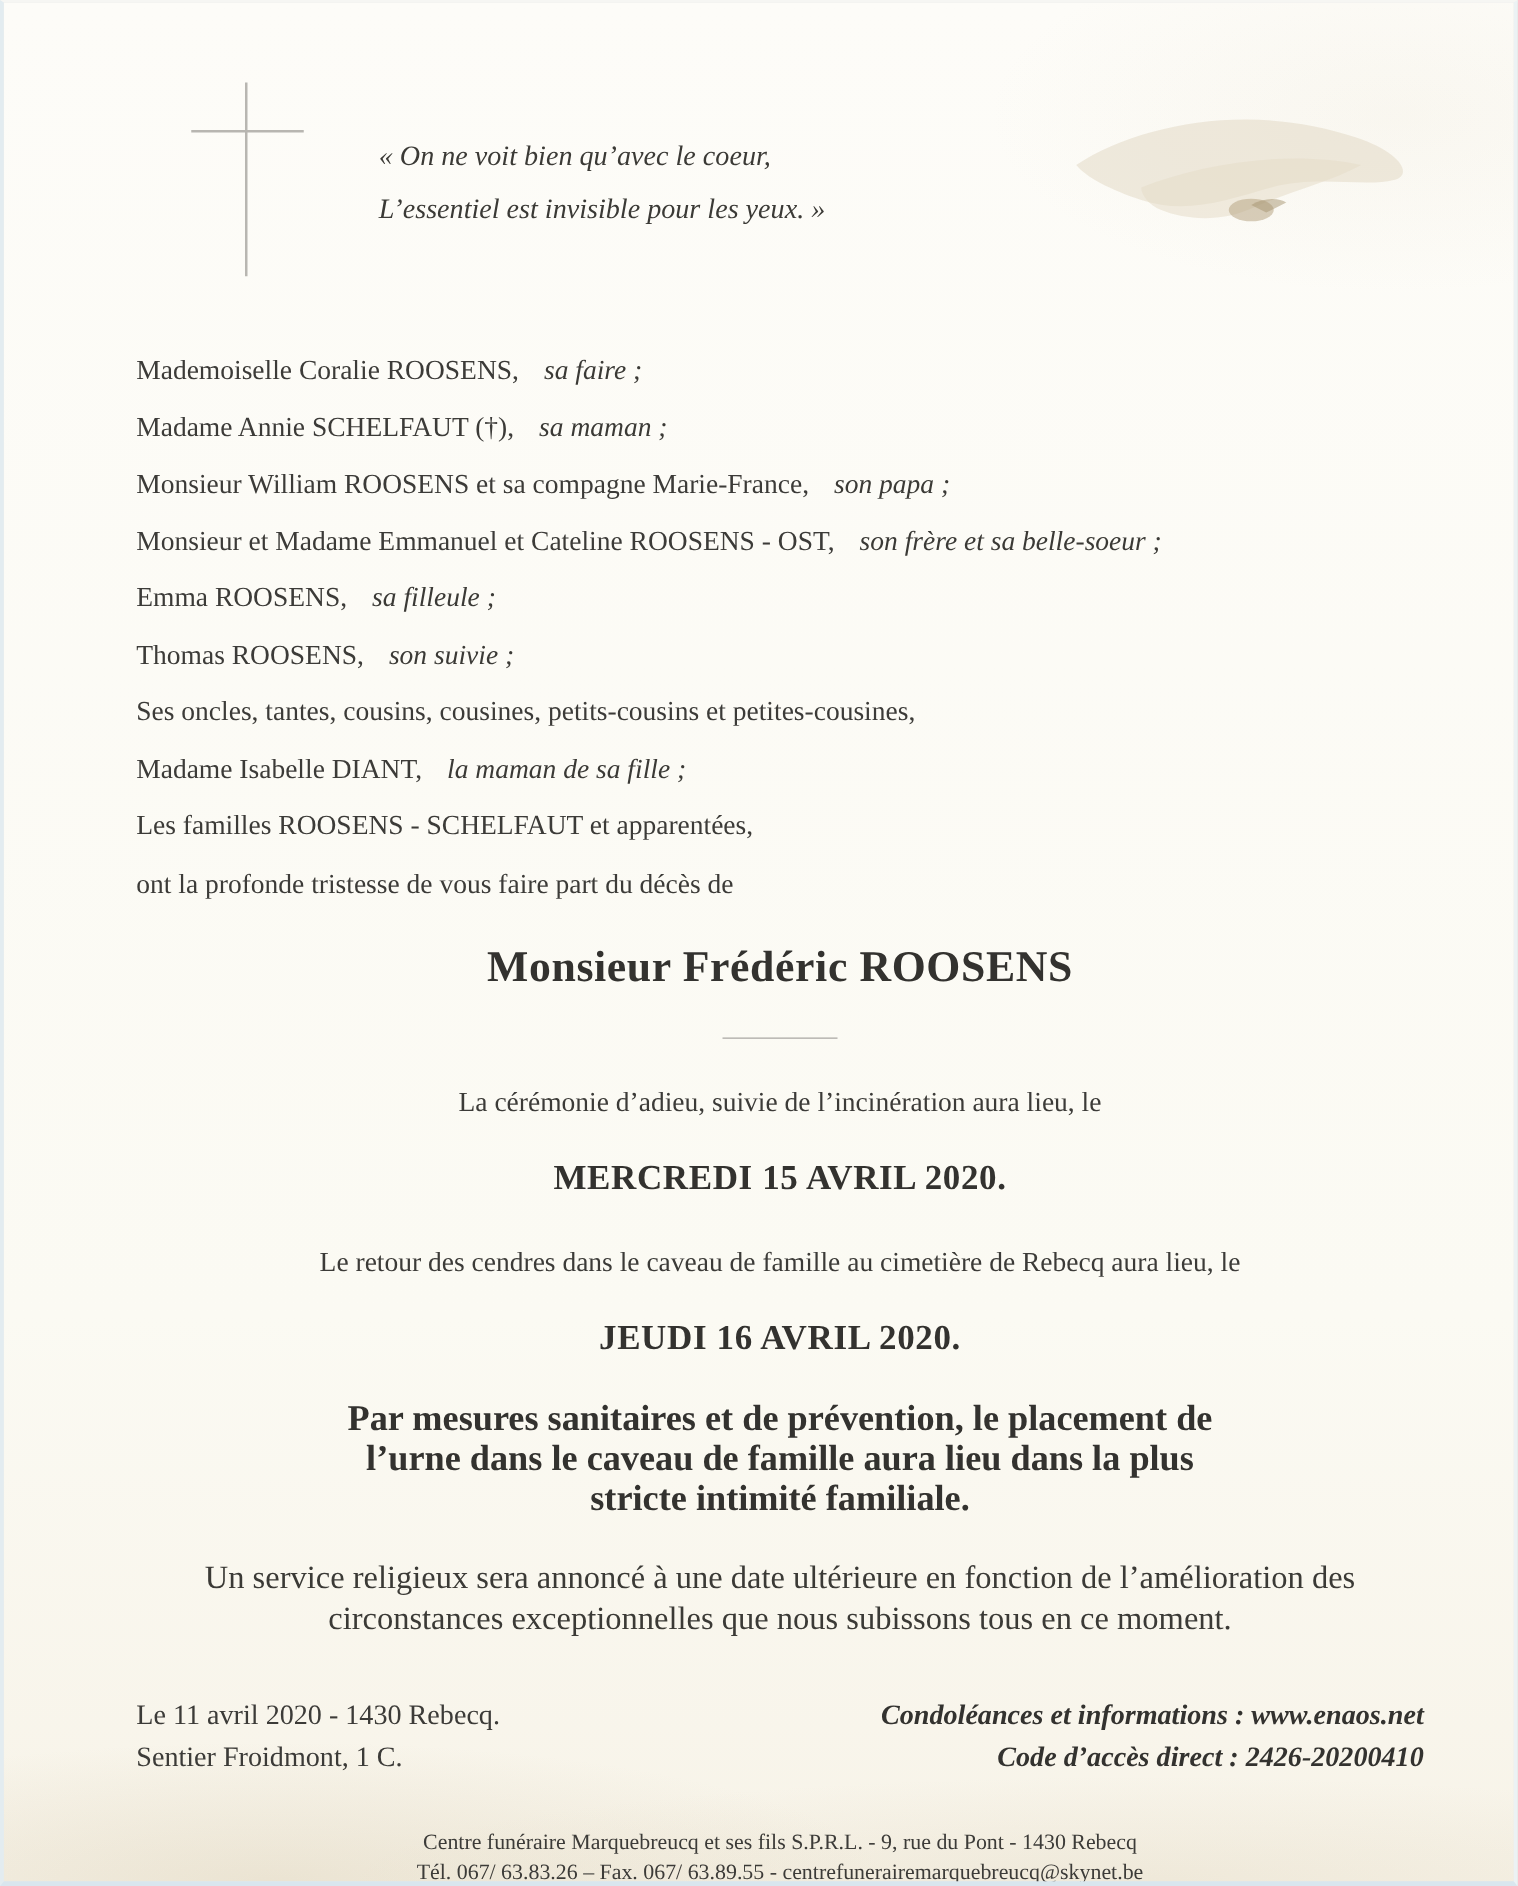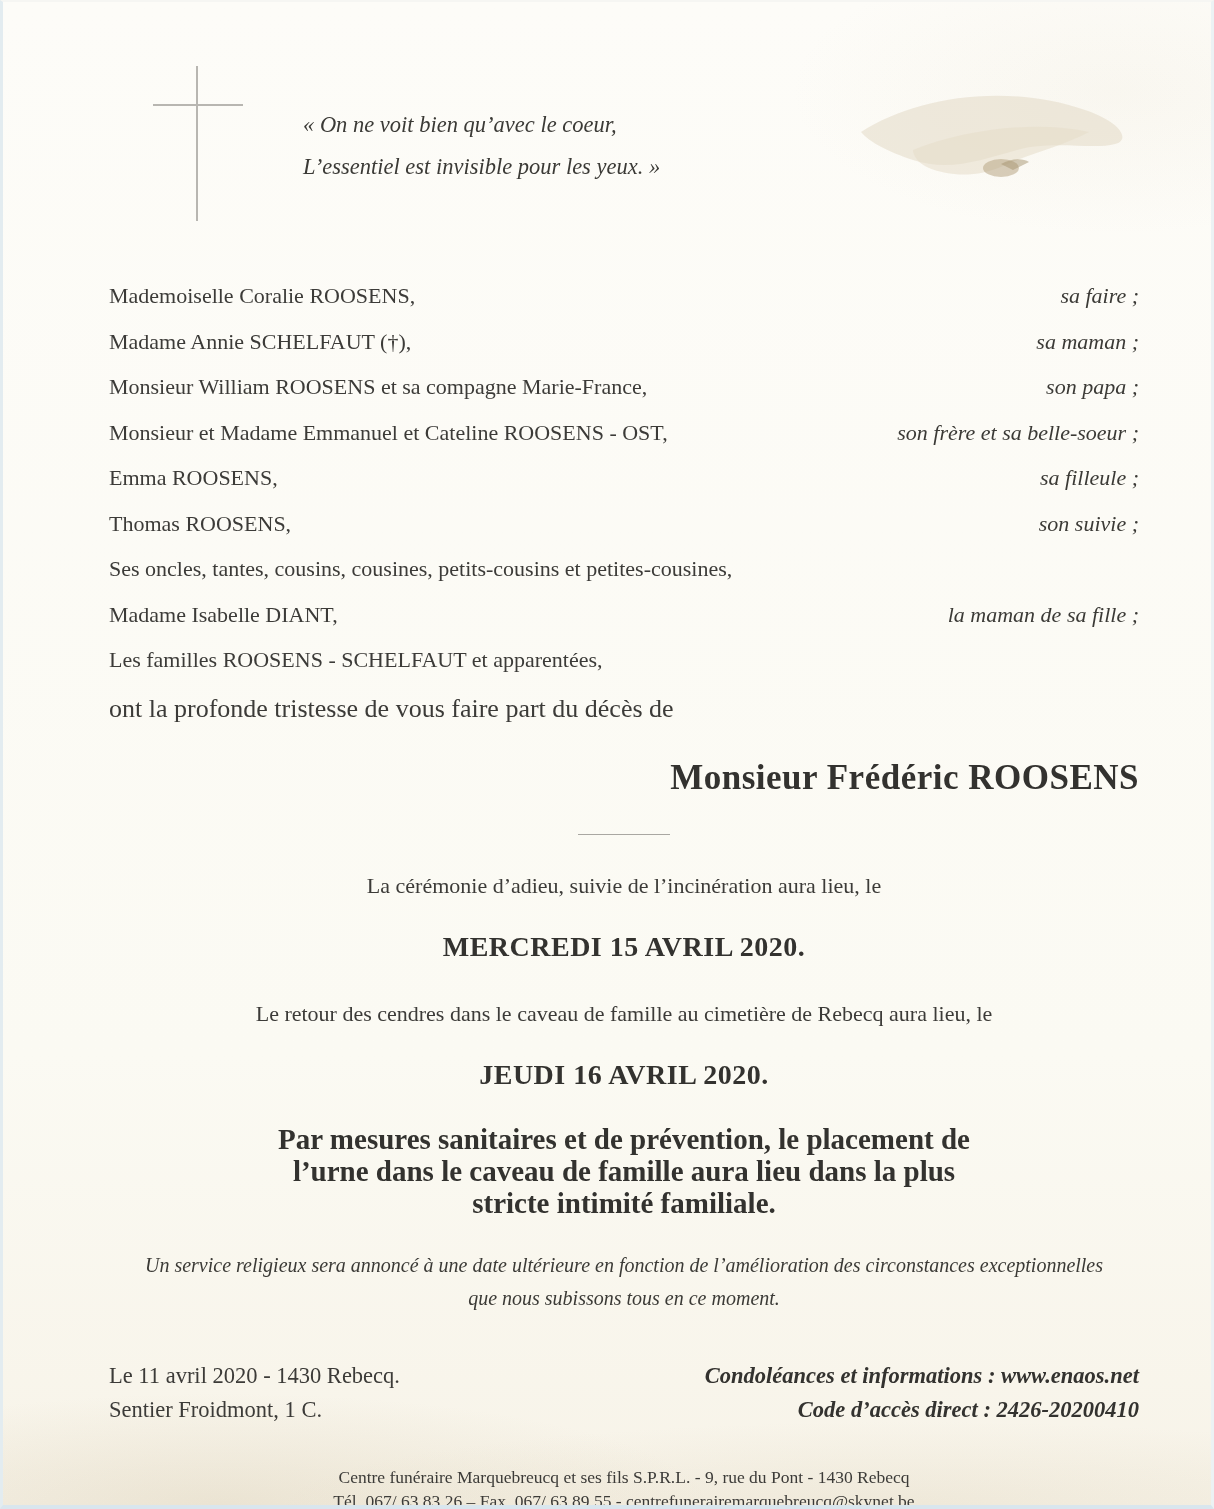--- a/index.html
+++ b/index.html
@@ -45,55 +45,55 @@
     text-align: left; font-style: italic; font-size: 22.5px;
     line-height: 42px; color: #3b3a36;
   }
 
   .dove { position: absolute; left: 850px; top: 78px; width: 300px; height: 130px; }
 
   
   .content { padding: 0 72px 0 106px; }
 
   .family-row {
-    display: flex; justify-content: space-between; align-items: baseline;
+    display: flex; justify-content: flex-start; align-items: baseline;
     font-size: 22px; margin-bottom: 21.5px; line-height: 24px;
   }
   .family-row .name { color: #3c3b38; }
   .family-row .relation { font-style: italic; color: #3b3a36; white-space: nowrap; padding-left: 20px; }
 
   .announce {
-    font-size: 26px; margin-top: 14px; color: #3c3b38;
+    font-size: 22px; margin-top: 14px; color: #3c3b38;
   }
 
   
   .center-block { text-align: center; }
 
   .deceased-name {
     font-size: 35px; font-weight: bold; color: #33322f;
-    margin-top: 34px; letter-spacing: 0.5px; text-align: right;
+    margin-top: 34px; letter-spacing: 0.5px;
   }
   .life-line { font-size: 22.5px; margin-top: 22px; color: #3c3b38; }
 
   .divider {
     width: 92px; height: 1px; background: #a9a7a2; border: 0;
     margin: 36px auto 0 auto;
   }
 
   .ceremony-line { font-size: 22px; margin-top: 38px; color: #3c3b38; }
   .ceremony-date {
     font-size: 28px; font-weight: bold; color: #33322f;
     margin-top: 32px; letter-spacing: 0.5px;
   }
   .sanitary {
     font-size: 29px; font-weight: bold; color: #33322f;
     width: 700px; margin: 32px auto 16px auto; line-height: 32px;
   }
   .religious {
-    font-size: 20px; font-style: italic; color: #3b3a36;
+    font-size: 26px; color: #3b3a36;
     width: 960px; margin: 30px auto 0 auto; line-height: 33px;
   }
 
   
   .footer-row {
     display: flex; justify-content: space-between; align-items: flex-start;
     margin-top: 44px; font-size: 22.5px;
   }
   .footer-left { text-align: left; line-height: 34px; color: #3c3b38; }
   .footer-right {

